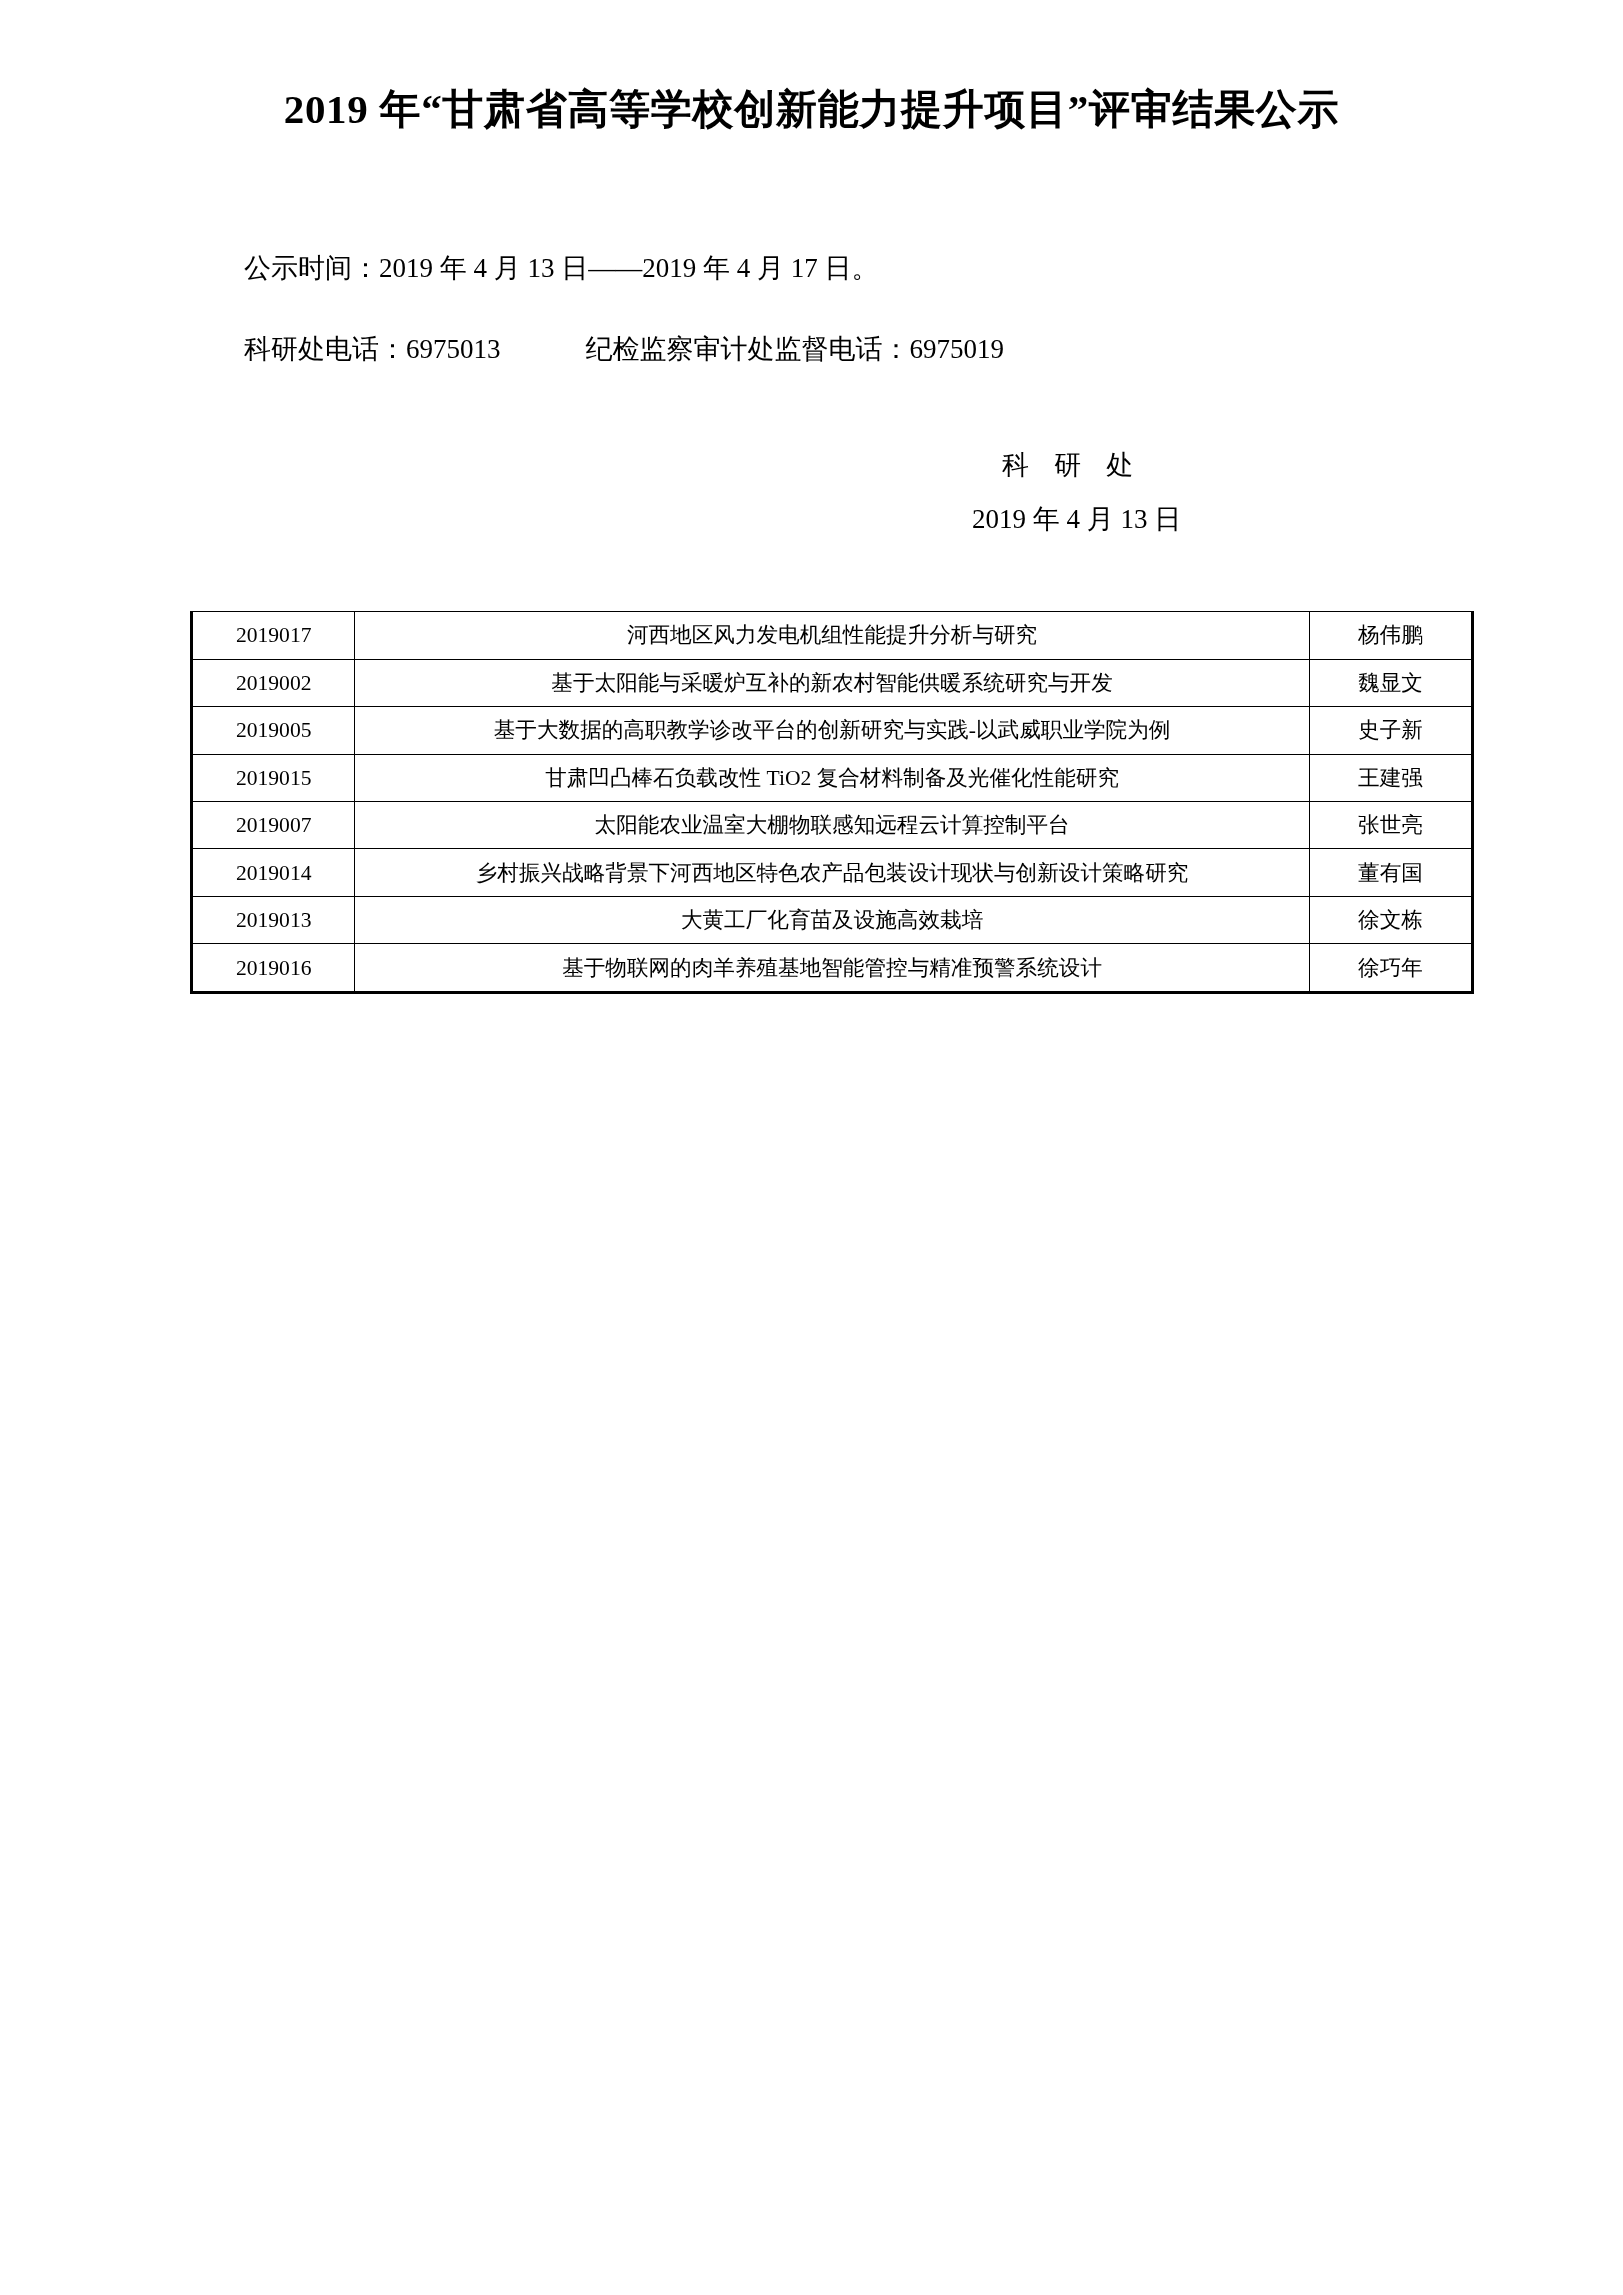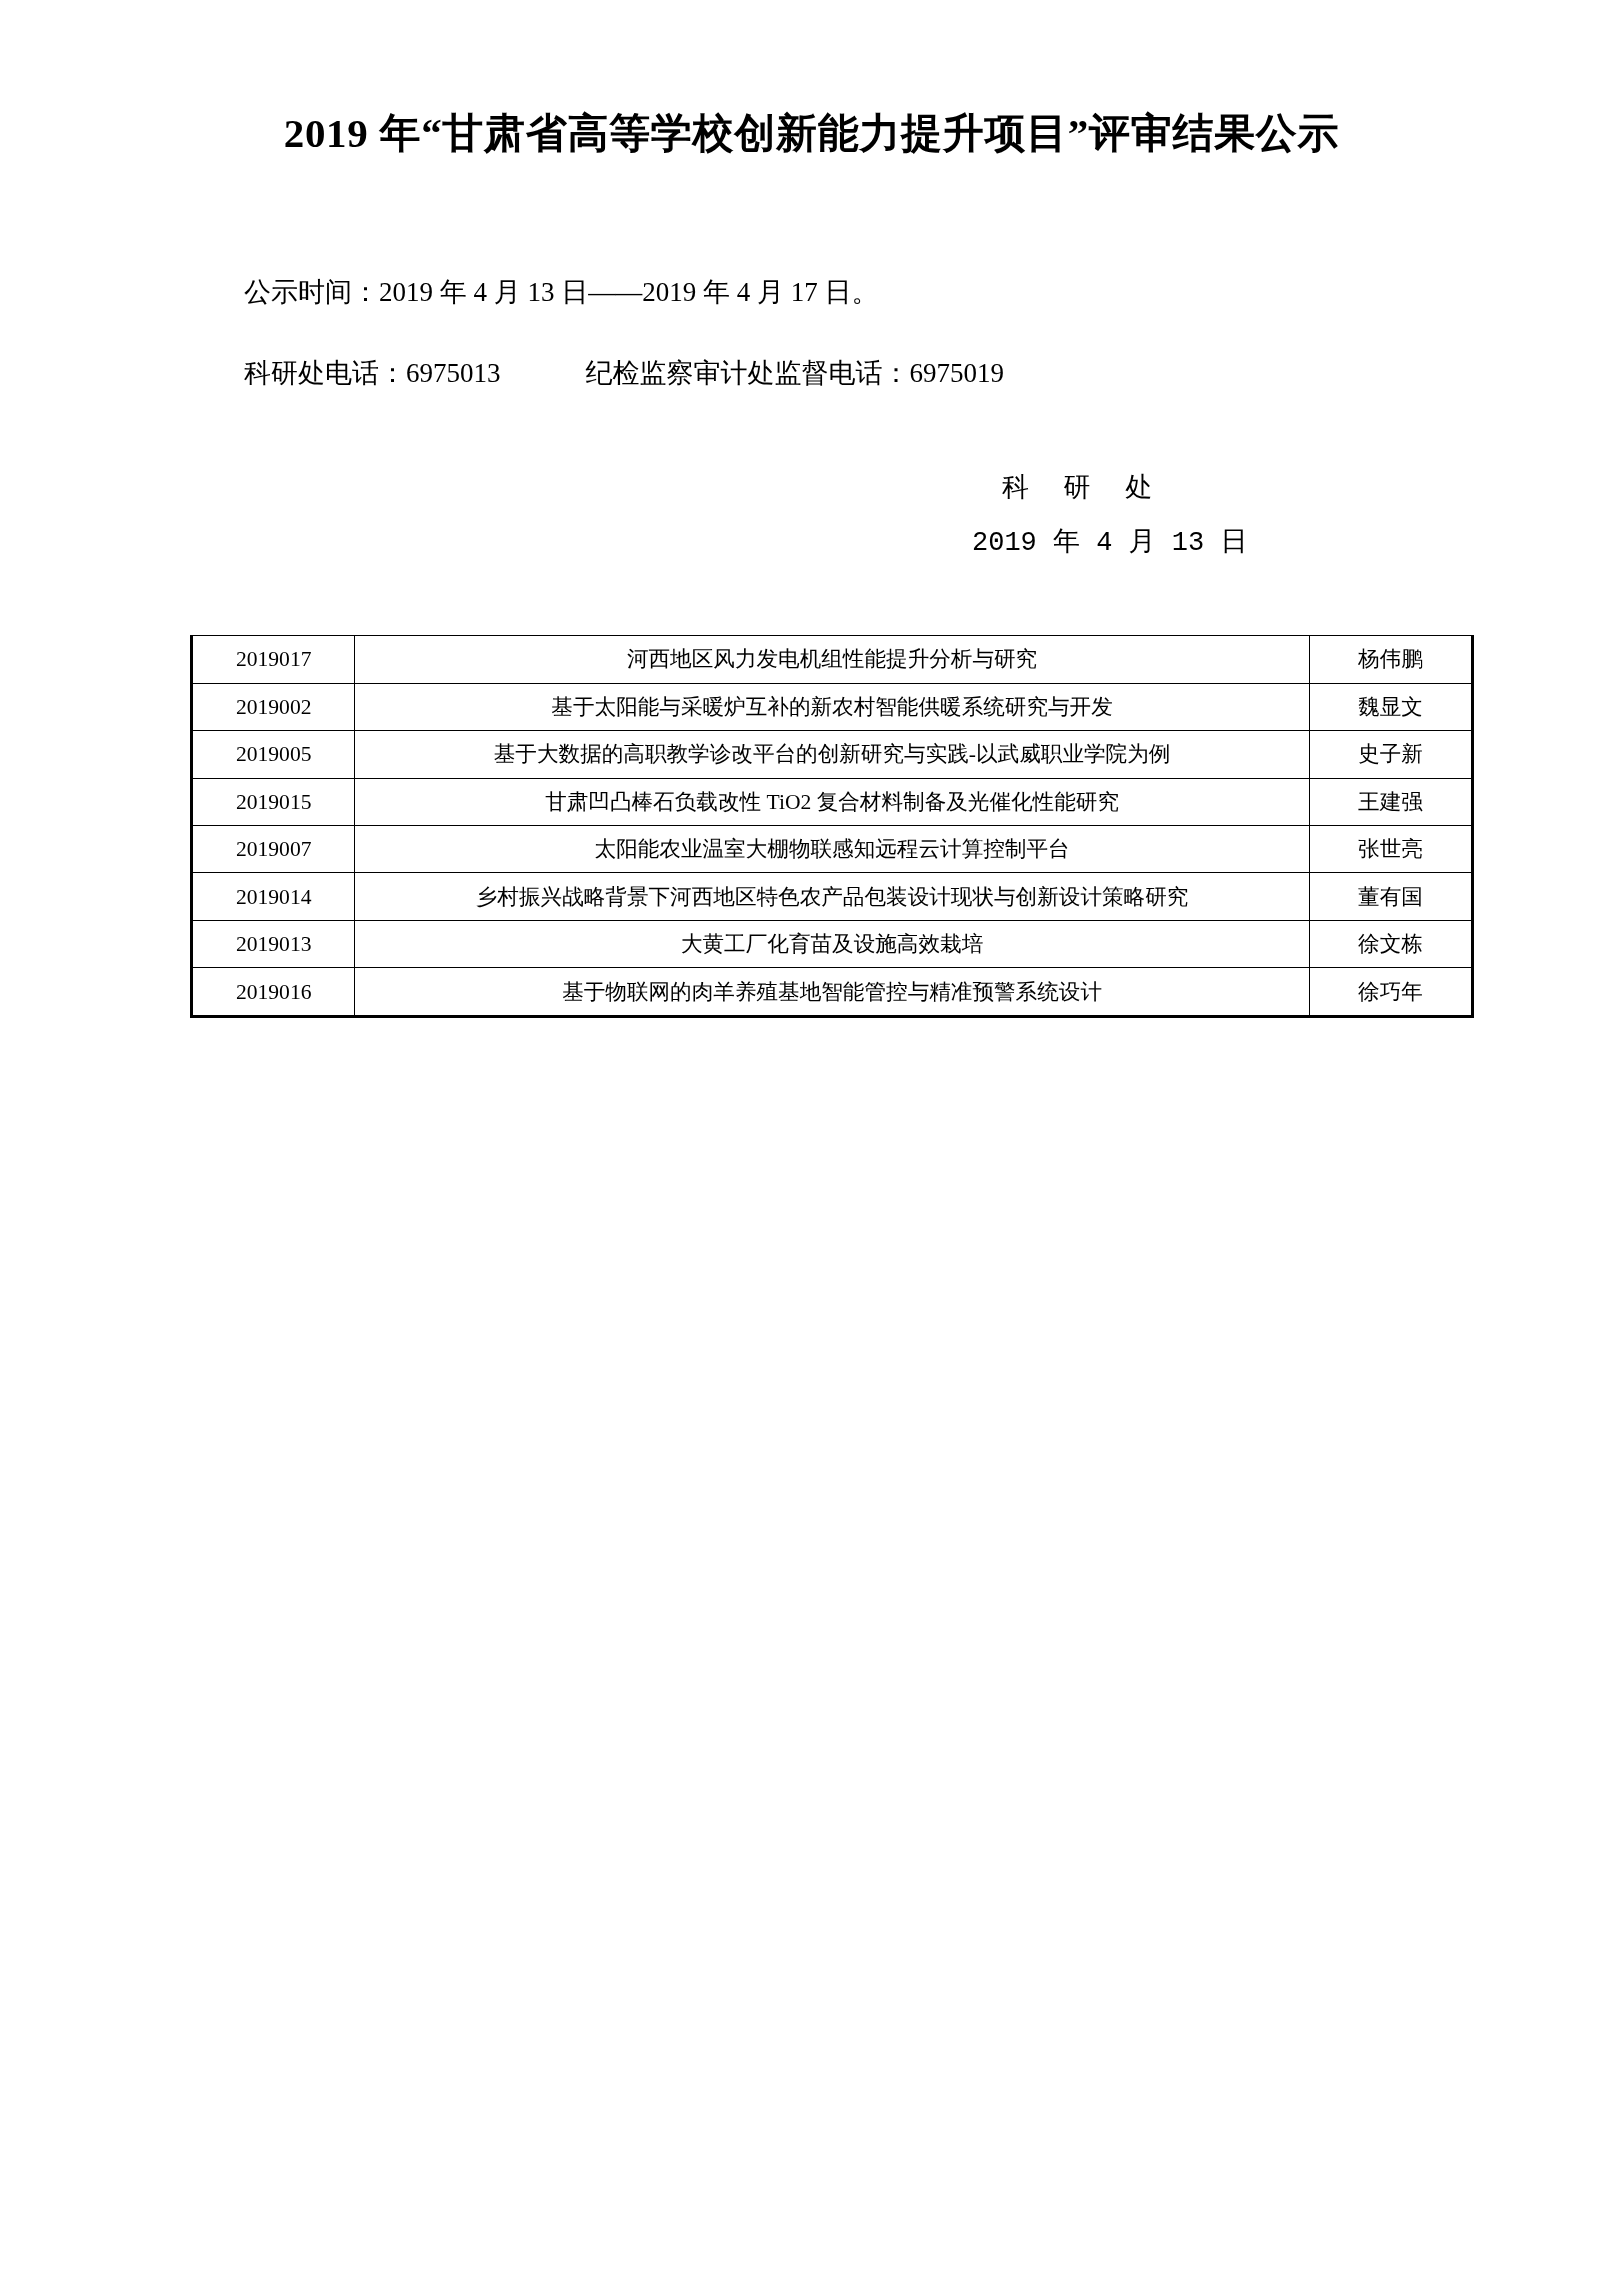--- a/index.html
+++ b/index.html
@@ -20,39 +20,38 @@
     height: 2295px;
     box-sizing: border-box;
     padding: 0 190px;
   }
   .doc-title {
     text-align: center;
     font-family: "Liberation Serif", "DejaVu Serif", serif;
     font-weight: bold;
     font-size: 41px;
     letter-spacing: 0.7px;
-    margin-top: 107px;
+    margin-top: 83px;
     margin-bottom: 0;
     line-height: 1.3;
   }
   .body-block {
     margin-top: 105px;
     font-size: 27px;
     line-height: 2.0;
   }
   .para {
     text-indent: 2em;
     margin: 0 0 2.6px 0;
     text-align: justify;
   }
   .signature {
     margin-top: 62px;
     font-size: 27px;
     line-height: 2.0;
-    font-family: Liberation Mono, monospace;
   }
   .sig-line1 {
     padding-left: 812px;
     letter-spacing: 9.2px;
   }
   .sig-line2 {
     padding-left: 782px;
   }
   .phone-row {
     display: block;

